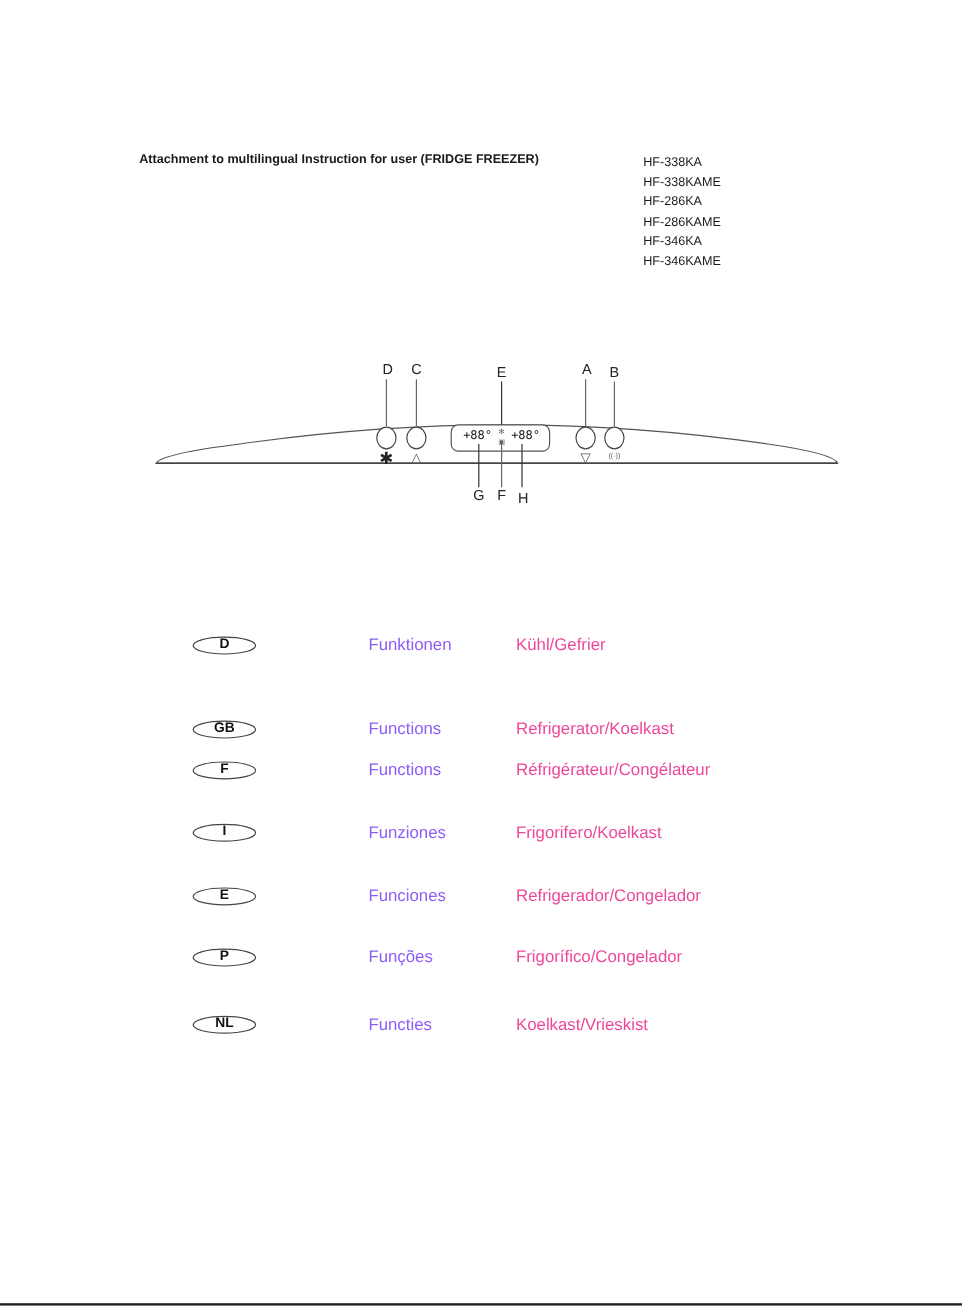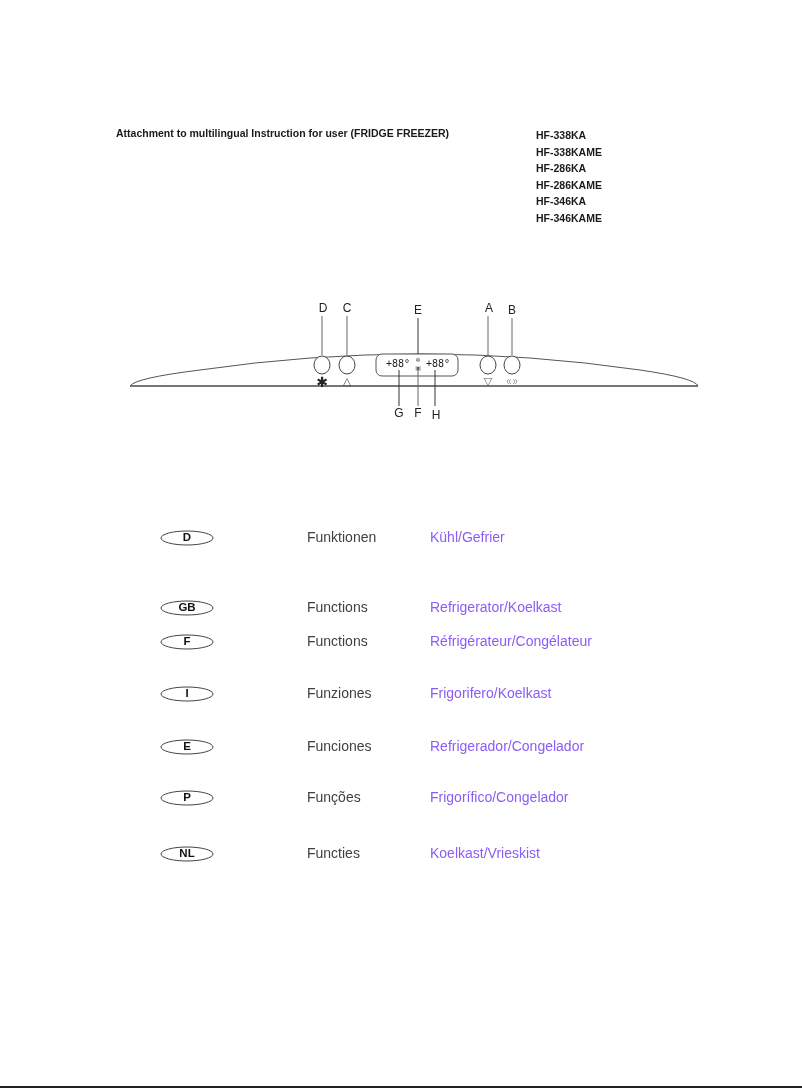--- a/index.html
+++ b/index.html
@@ -22,21 +22,21 @@
       font-size: 10.5px;
       font-weight: bold;
       letter-spacing: 0;
       text-align: right;
     }
     .models {
       position: absolute;
       left: 536px;
       top: 127px;
       font-size: 10.5px;
-      font-weight: bold;
+      font-weight: normal;
       line-height: 16.6px;
     }
     .models div { white-space: nowrap; }
     .diagram {
       position: absolute;
       left: 0;
       top: 290px;
       width: 802px;
       height: 140px;
     }
@@ -69,29 +69,29 @@
       text-align: center;
       font-size: 11.5px;
       font-weight: bold;
       color: #111;
     }
     .fn {
       position: absolute;
       left: 307px;
       top: -1px;
       font-size: 14px;
-      color: #404040;
+      color: #8b5cf6;
       white-space: nowrap;
     }
     .fr {
       position: absolute;
       left: 430px;
       top: -1px;
       font-size: 14px;
-      color: #8b5cf6;
+      color: #ec4899;
       white-space: nowrap;
     }
     .bottom-rule {
       position: absolute;
       left: 0;
       top: 1086px;
       width: 802px;
       height: 2px;
       background: #222;
     }

